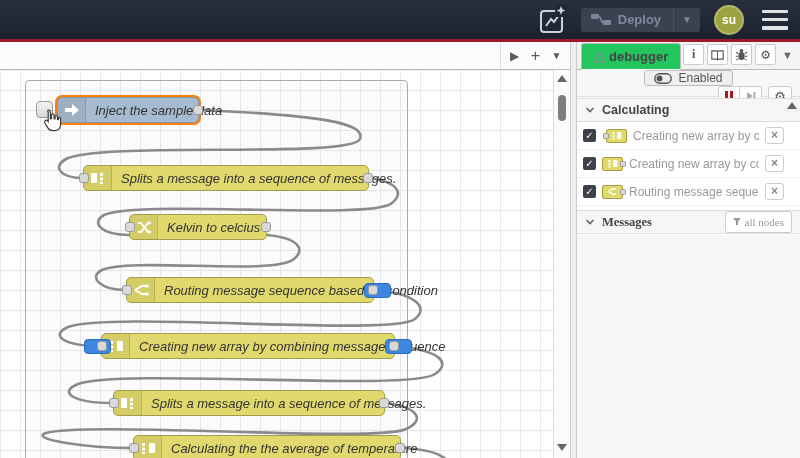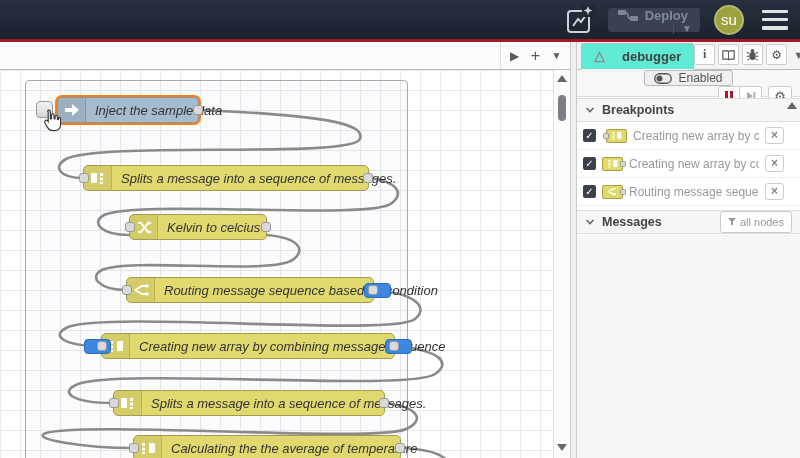--- a/index.html
+++ b/index.html
@@ -4,25 +4,25 @@
 <style>
   * { margin:0; padding:0; box-sizing:border-box; }
   html,body { width:800px; height:458px; overflow:hidden; font-family:"Liberation Sans",sans-serif; background:#fff; }
   #app { position:relative; width:800px; height:458px; }
 
   
   .header { position:absolute; left:0; top:0; width:800px; height:42px;
     background:linear-gradient(#28303f,#1b222e); border-bottom:3px solid #9e1a2b;
     display:flex; align-items:center; justify-content:flex-end; gap:14px; padding-right:12px; }
   .ai-btn { width:28px; height:30px; display:flex; align-items:center; justify-content:center; cursor:pointer; }
-  .deploy-btn { height:24px; background:#3a4150; border-radius:3px; display:flex; align-items:flex-end; color:#808a9a; font-size:13px; font-weight:bold;flex-direction:column; }
+  .deploy-btn { height:24px; background:#3a4150; border-radius:3px; display:flex; align-items:center; color:#808a9a; font-size:13px; font-weight:bold; }
   .deploy-main { display:flex; align-items:center; gap:7px; padding:0 12px 0 10px; }
   .deploy-caret { border-left:1px solid #4a5260; padding:0 8px; height:100%; display:flex; align-items:center; font-size:10px; color:#7b8494; }
   .avatar { width:30px; height:30px; border-radius:50%; background:#9da23f; border:2px solid rgba(255,255,255,.25);
-    color:#fff; font-size:15px; font-weight:normal; display:flex; align-items:center; justify-content:center; }
+    color:#fff; font-size:12px; font-weight:bold; display:flex; align-items:center; justify-content:center; }
   .hamburger { width:26px; height:20px; display:flex; flex-direction:column; justify-content:space-between; cursor:pointer; margin-left:4px; }
   .hamburger div { height:3.5px; background:#dfe3e8; border-radius:1px; }
 
   
   .workspace { position:absolute; left:0; top:42px; width:570px; height:416px; background:#fff; }
   .flow-tabbar { position:absolute; left:0; top:0; width:100%; height:28px; background:#fbfbfb; border-bottom:1px solid #bbb;
     display:flex; align-items:center; justify-content:flex-end; }
   .tabbar-btns { display:flex; align-items:center; height:100%; border-left:1px solid #ddd; padding:0 4px; gap:2px; }
   .tb-btn { width:19px; height:22px; display:flex; align-items:center; justify-content:center; color:#5a5a5a; font-size:12px; cursor:pointer; }
 
@@ -56,22 +56,22 @@
   .v-scroll .dn { bottom:7px; border-top:7px solid #666; }
   .v-scroll .thumb { position:absolute; left:4px; top:25px; width:8px; height:26px; background:#7d7d84; border-radius:4px; }
 
   
   .splitter { position:absolute; left:570px; top:42px; width:7px; height:416px; background:#efefef; border-left:1px solid #ccc; border-right:1px solid #ccc; cursor:col-resize; }
 
   
   .sidebar { position:absolute; left:577px; top:42px; width:223px; height:416px; background:#fff; }
   .sb-tabbar { position:absolute; left:0; top:0; width:100%; height:28px; background:#f3f3f4; border-bottom:1px solid #bbb;
     display:flex; align-items:flex-end; }
-  .sb-tab { height:27px; margin-left:4px; background:#5eead4; border:1px solid #bbb; border-bottom:1px solid #fff; border-radius:3px 3px 0 0;
-    display:flex; align-items:center; gap:17px; padding:0 12px; font-size:13px; font-weight:bold; color:#444; position:relative; top:1px; }
+  .sb-tab { height:27px; margin-left:4px; background:#22c55e; border:1px solid #bbb; border-bottom:1px solid #fff; border-radius:3px 3px 0 0;
+    display:flex; align-items:center; gap:4px; padding:0 12px; font-size:13px; font-weight:bold; color:#444; position:relative; top:1px; }
   .sb-tabicons { margin-left:auto; display:flex; align-items:center; gap:3px; padding:0 4px 4px 0; }
   .sq-btn { width:21px; height:21px; background:#fff; border:1px solid #ccc; border-radius:2px;
     display:flex; align-items:center; justify-content:center; color:#555; font-size:12px; cursor:pointer; }
   .sb-caret { color:#666; font-size:11px; padding:0 3px; cursor:pointer; }
 
   .sb-toolbar { position:absolute; left:0; top:28px; width:100%; height:27px; background:#f7f7f8; border-bottom:1px solid #ddd;
     display:flex; align-items:center; padding:0 8px;flex-direction:column; }
   .enabled-btn { height:20px; background:#efefef; border:1px solid #bbb; border-radius:3px; display:flex; align-items:center; gap:6px;
     padding:0 9px; font-size:12px; color:#555; cursor:pointer; }
   .sb-toolbar-right { margin-left:auto; display:flex; align-items:center; gap:6px; }
@@ -89,21 +89,21 @@
   .mini-node { position:relative; width:21px; height:14px; background:#e2d96e; border:1px solid #a79f3e; border-radius:2px; flex:none;
     display:flex; align-items:center; justify-content:center; }
   .mini-port { position:absolute; top:3.5px; width:6px; height:6px; background:#d9d9d9; border:1px solid #999; border-radius:1.5px; }
   .mini-port.l { left:-4px; } .mini-port.r { right:-4px; }
   .mn-left { margin-left:4px; } 
   .bp-label { flex:1; font-size:12px; color:#999; white-space:nowrap; overflow:hidden; }
   .x-btn { width:19px; height:17px; background:#fff; border:1px solid #ccc; border-radius:3px; color:#888; font-size:12px; font-weight:bold;
     line-height:15px; text-align:center; flex:none; cursor:pointer; margin-right:10px; }
 
   .sec-messages { position:absolute; left:0; top:168px; width:100%; }
-  .sec-messages .section-hd { justify-content:space-between; }
+  .sec-messages .section-hd { justify-content:space-between;font-family:Liberation Serif, serif; }
   .filter-btn { margin-left:auto; height:22px; background:#fff; border:1px solid #ccc; border-radius:3px; display:flex; align-items:center; gap:4px;
     padding:0 7px; font-size:11px; font-weight:normal; color:#999; cursor:pointer; }
   .msg-empty { position:absolute; left:0; top:193px; width:100%; height:223px; background:#f6f6f9; }
 
   .sb-scroll-up { position:absolute; right:3px; top:60px; width:0; height:0;
     border-left:5px solid transparent; border-right:5px solid transparent; border-bottom:7px solid #666; }
 </style>
 </head>
 <body>
 
@@ -326,21 +326,21 @@
         </div>
         <div class="gear-btn">⚙</div>
       </div>
     </div>
 
     <div class="sec-breakpoints">
       <div class="section-hd">
         <svg width="10" height="8" viewBox="0 0 10 8">
           <path d="M1.5 2 L5 5.5 L8.5 2" fill="none" stroke="#666" stroke-width="1.6"></path>
         </svg>
-        <span>Breakpoints</span>
+        <span>Calculating</span>
       </div>
 
       <div class="bp-row">
         <div class="chk">✓</div>
         <div class="mini-node mn-left">
           <span class="mini-port l"></span>
           <svg width="11" height="9" viewBox="0 0 16 12">
               <rect x="2" y="1" width="3" height="3" fill="#fff"></rect>
               <rect x="2" y="5.5" width="3" height="3" fill="#fff"></rect>
               <rect x="2" y="10" width="3" height="2" fill="#fff"></rect>

